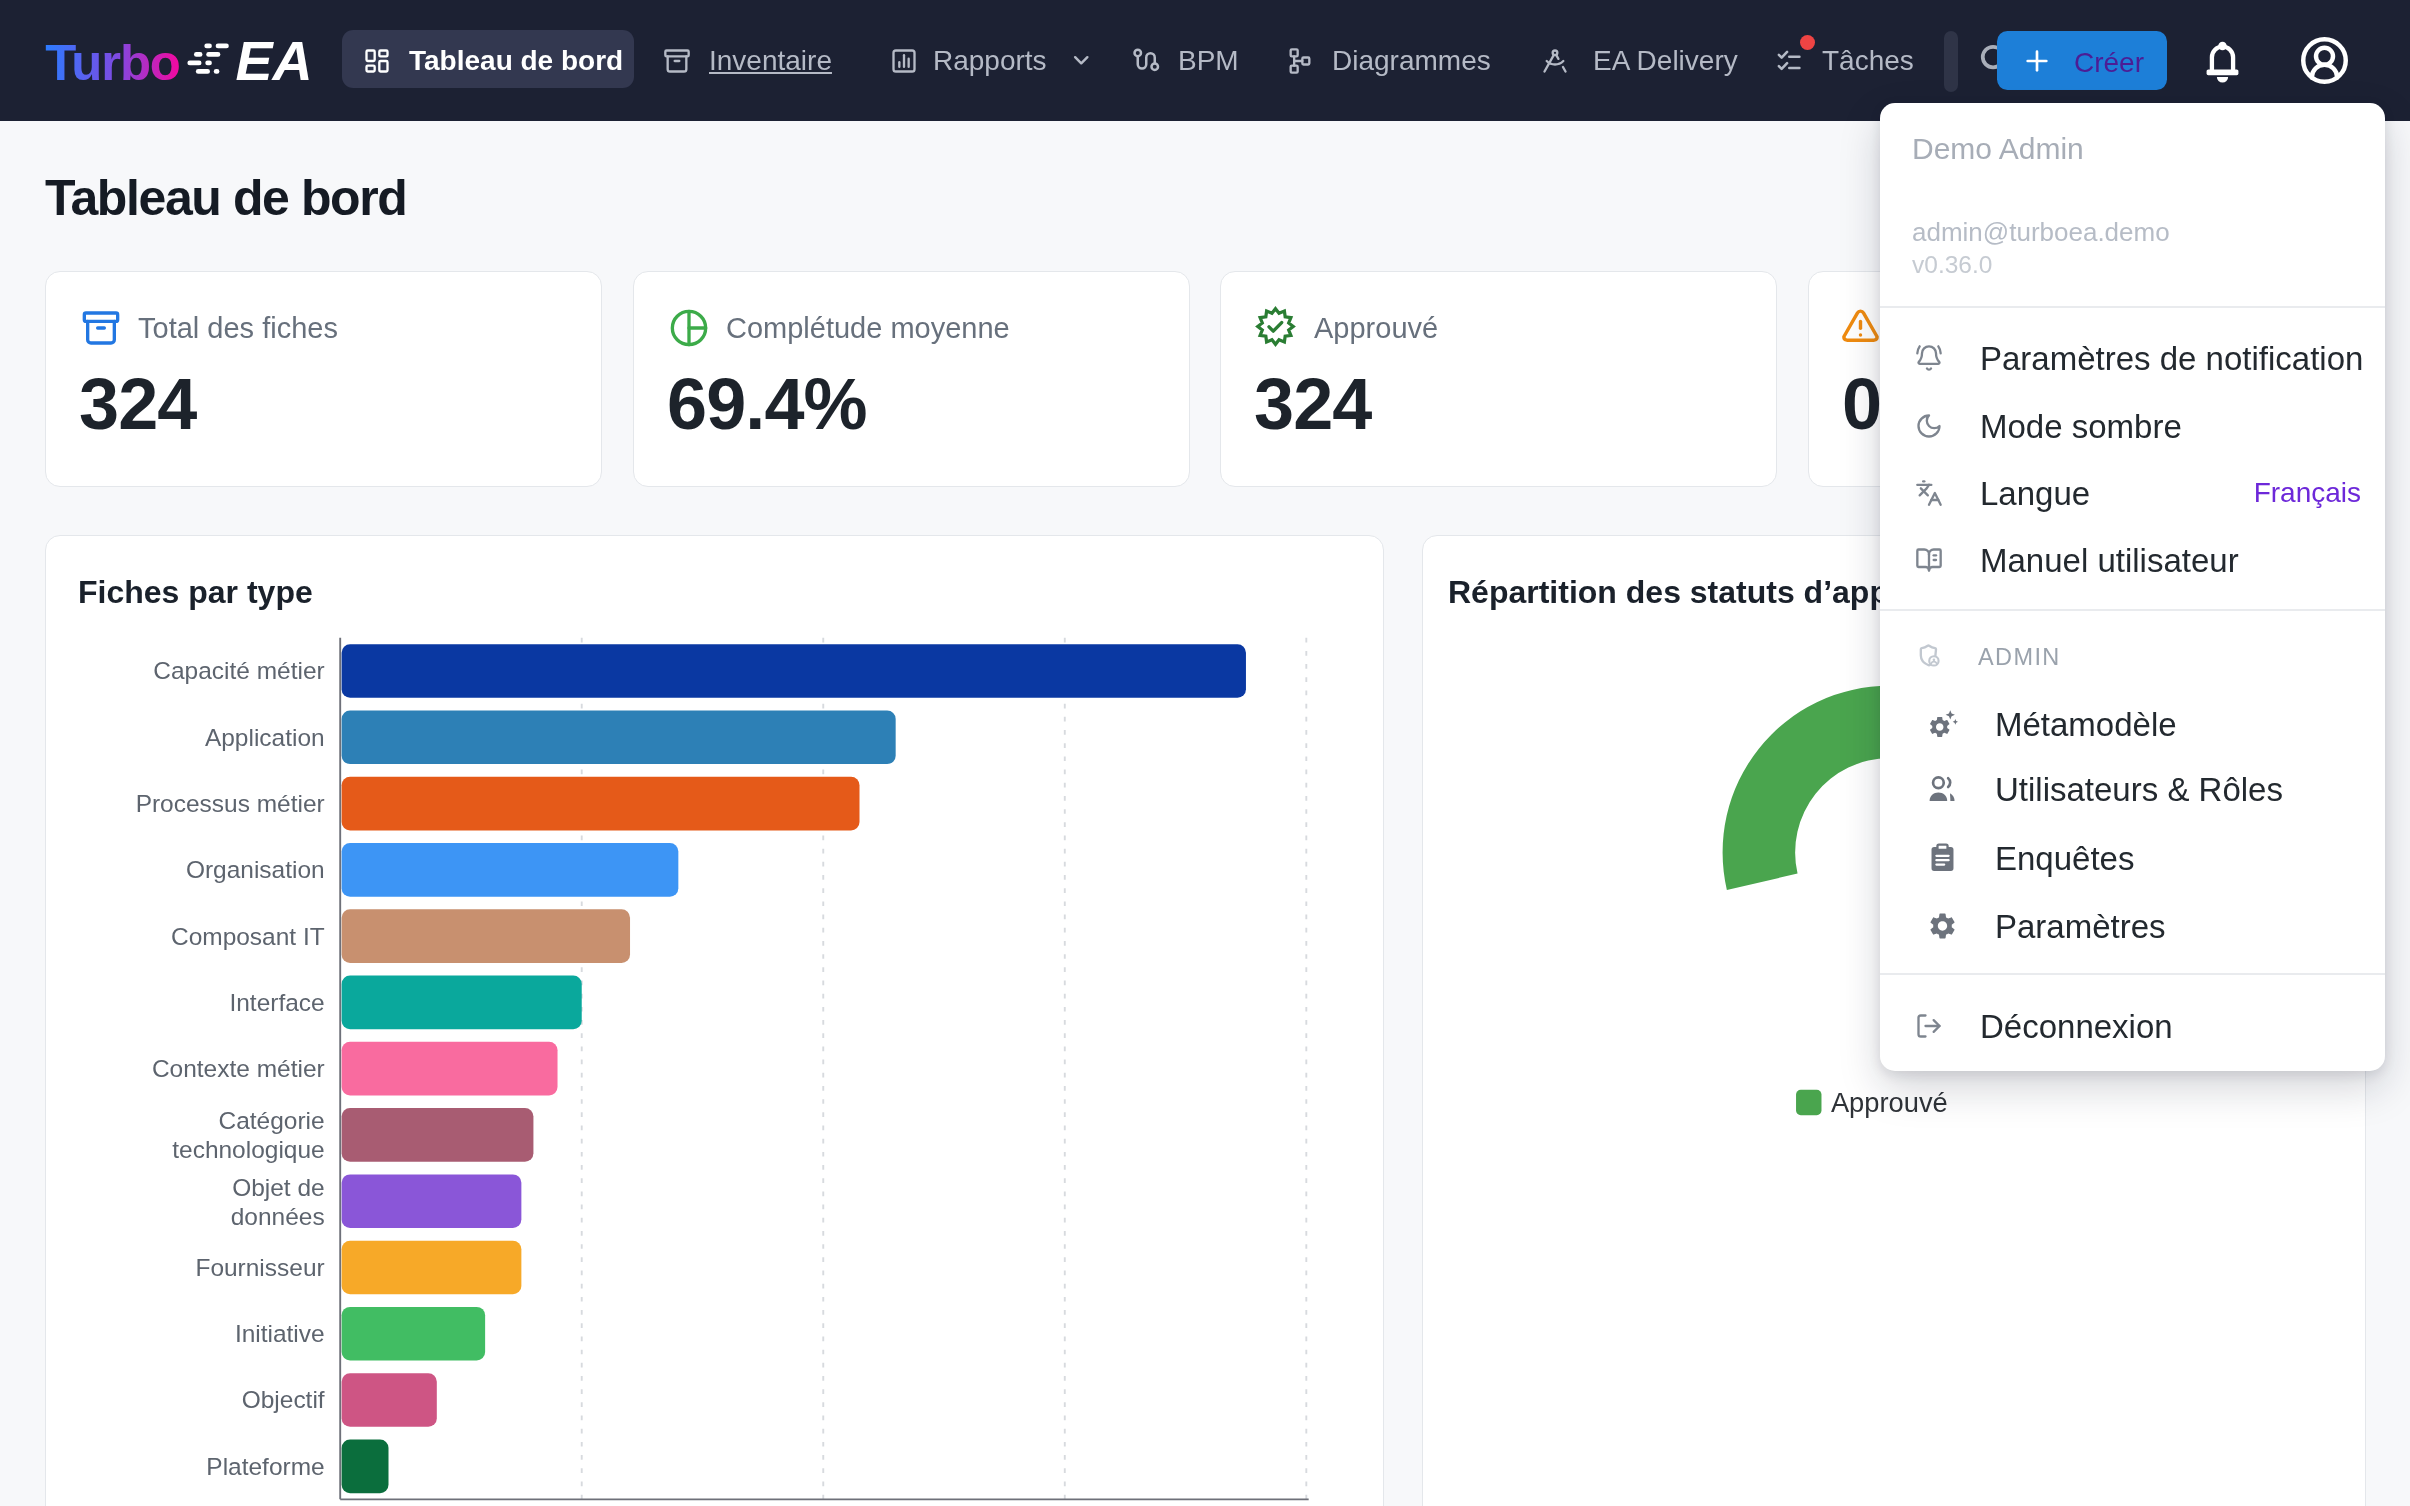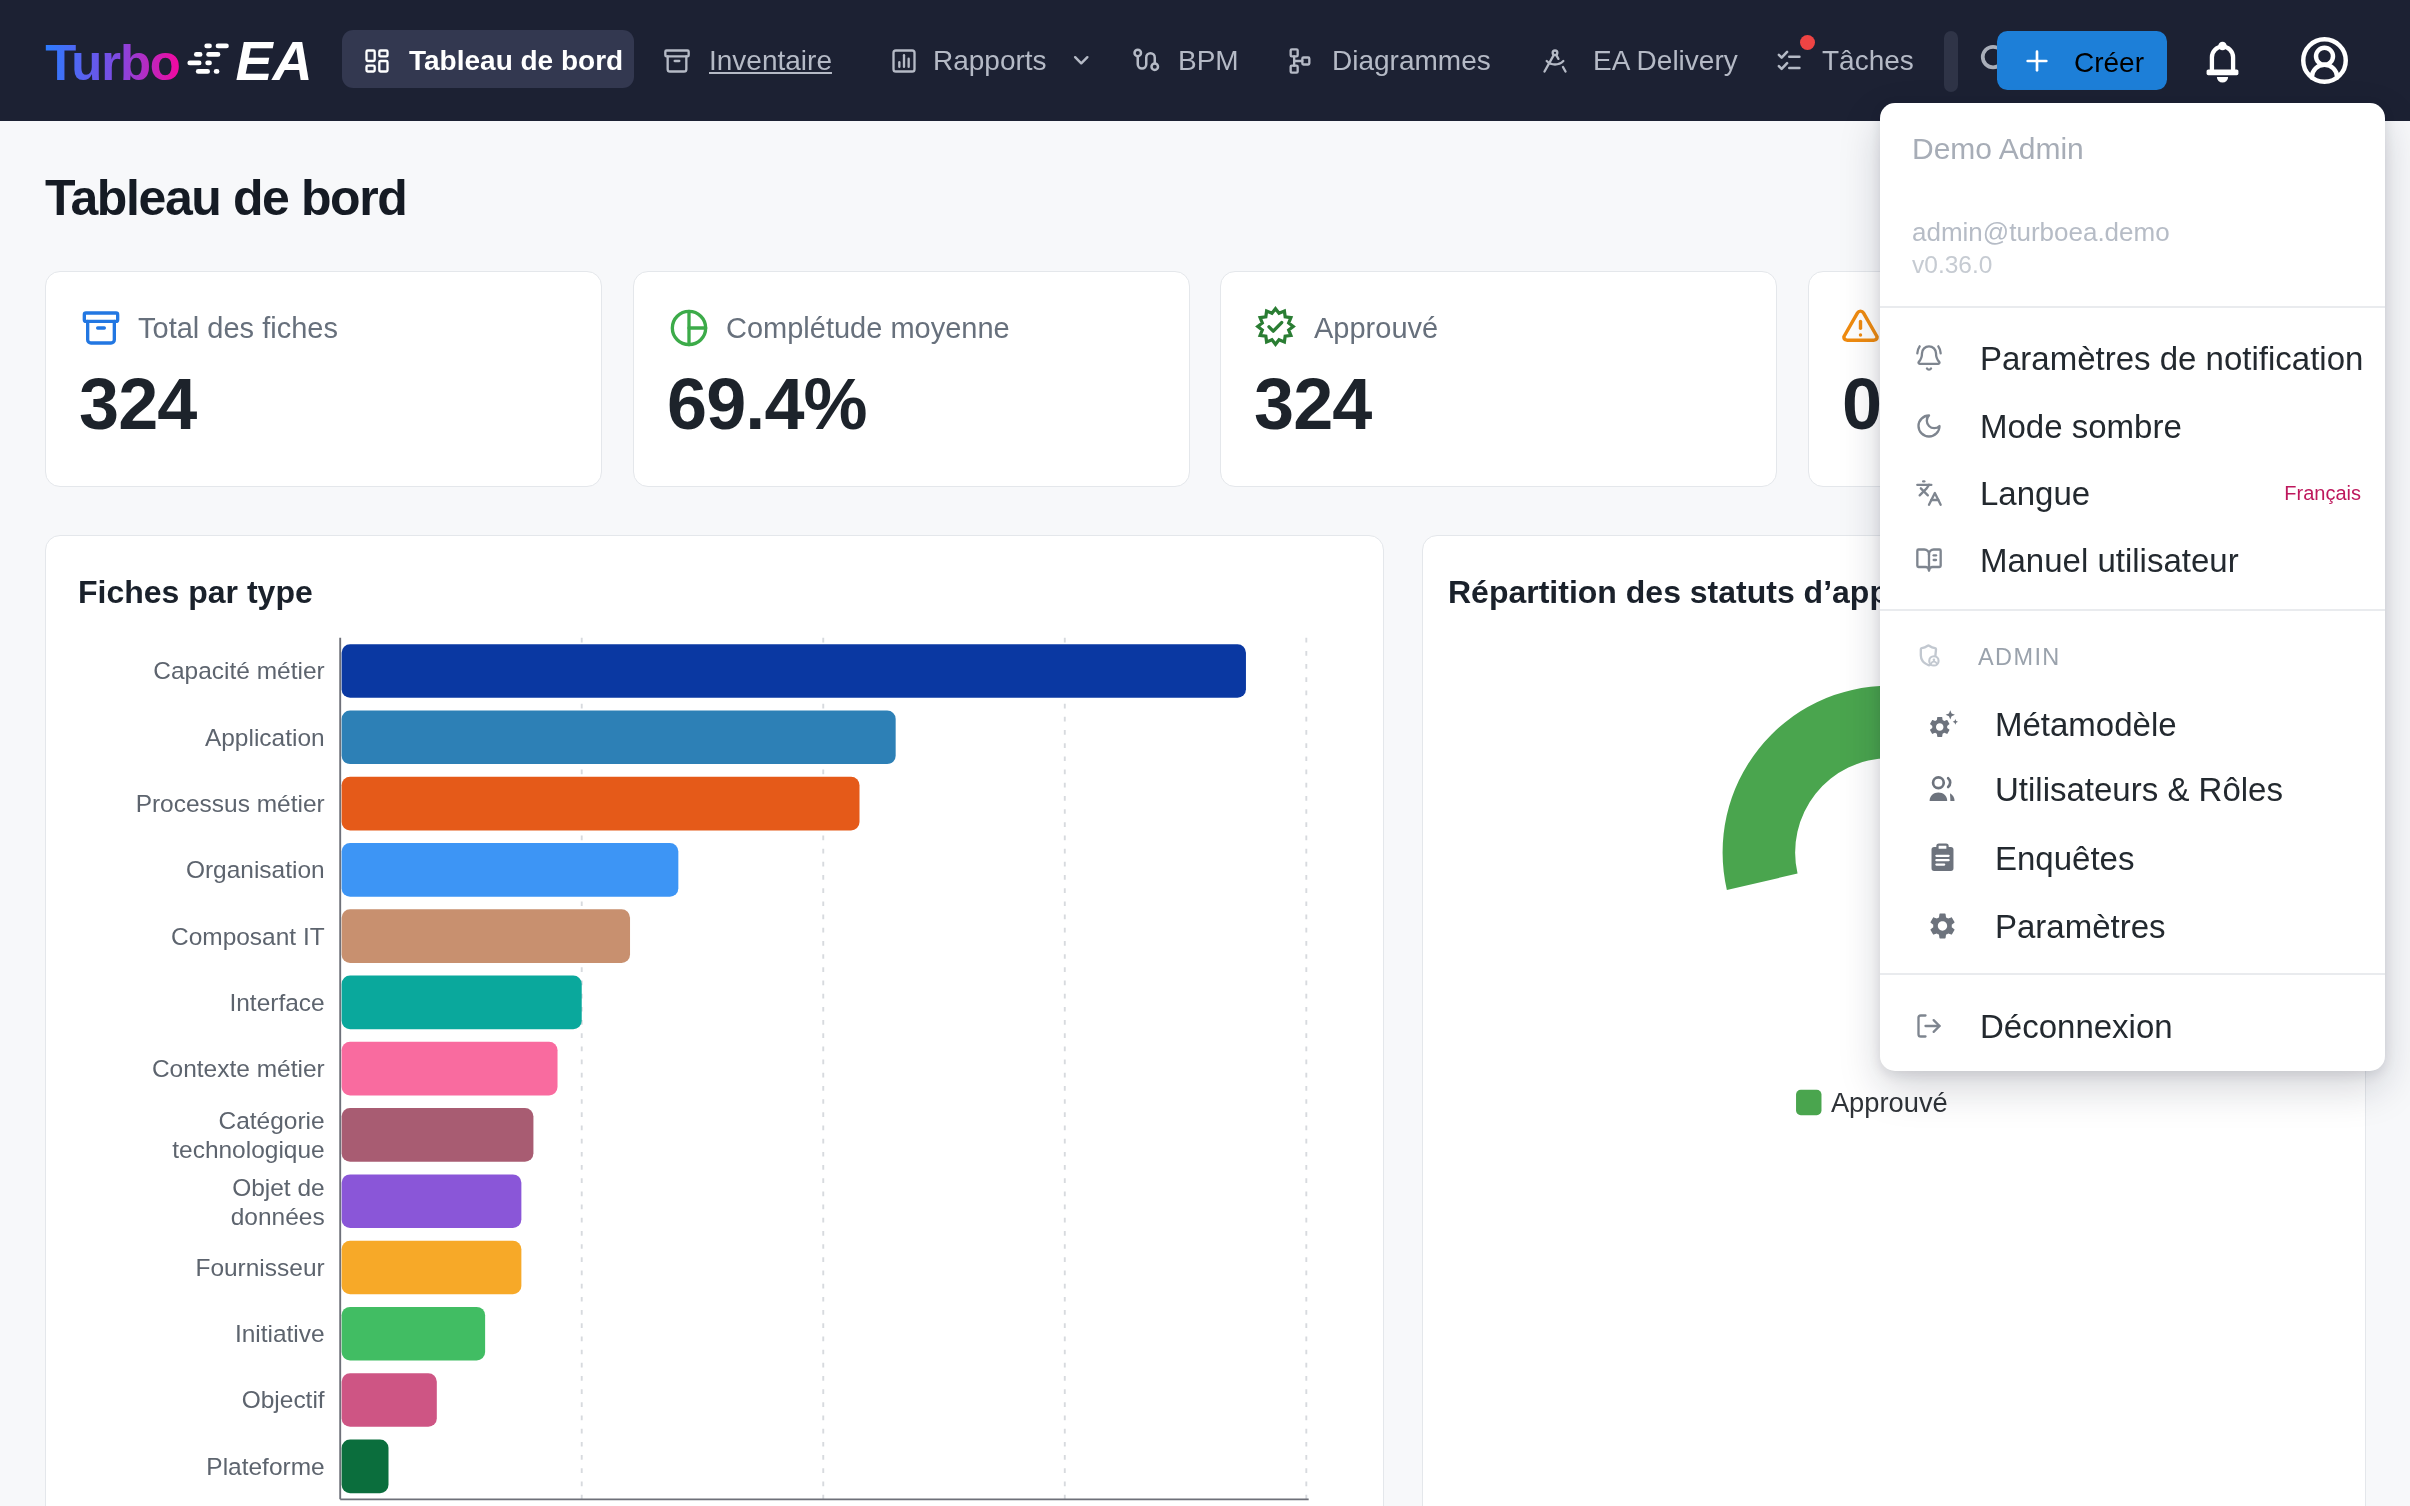--- a/index.html
+++ b/index.html
@@ -132,21 +132,21 @@
 
 <svg class="abs" style="left:1979px; top:43px;" width="30" height="30" viewBox="0 0 32 32" fill="none">
     <circle cx="15" cy="15" r="11" stroke="#a9aeb9" stroke-width="4"></circle>
   </svg>
 
 <div class="abs" style="left:1997px; top:31px; width:170px; height:59px; background:#1d7fd8; border-radius:10.4px;"></div>
 <svg class="abs" style="left:2021px; top:45px;" width="32" height="32" viewBox="0 0 24 24" fill="none" stroke="#fff" stroke-width="2" stroke-linecap="round">
     <path d="M5 12h14"></path>
     <path d="M12 5v14"></path>
   </svg>
-<div class="abs" style="left:2074px; top:47px; font-size:28px; color:#000000;">Créer</div>
+<div class="abs" style="left:2074px; top:47px; font-size:28px; color:#4c1d95;">Créer</div>
 
 <svg class="abs" style="left:2205px; top:39px;" width="35" height="44" viewBox="0 0 37 47">
   <circle cx="18.5" cy="7.5" r="4.5" fill="#fff"></circle>
   <path d="M7.2 33 V19.5 a11.3 11.3 0 0 1 22.6 0 V33" fill="none" stroke="#fff" stroke-width="4.6"></path>
   <rect x="1.5" y="32.5" width="34" height="6.2" rx="1.8" fill="#fff"></rect>
   <path d="M12.5 40.5 a6 6 0 0 0 12 0 Z" fill="#fff"></path>
 </svg>
 
 <svg class="abs" style="left:2299px; top:35px;" width="51" height="51" viewBox="0 0 24 24" fill="none" stroke="#fff" stroke-width="2.1" stroke-linecap="round" stroke-linejoin="round">
     <path d="M18 20a6 6 0 0 0-12 0"></path>
@@ -266,21 +266,21 @@
 
 <svg class="mico" style="top:493px;" width="28" height="28" viewBox="0 0 24 24" fill="none" stroke="#7e858f" stroke-width="2" stroke-linecap="round" stroke-linejoin="round">
     <path d="m5 8 6 6"></path>
     <path d="m4 14 6-6 2-3"></path>
     <path d="M2 5h12"></path>
     <path d="M7 2h1"></path>
     <path d="m22 22-5-10-5 10"></path>
     <path d="M14 18h6"></path>
   </svg>
 <div class="mi" style="top:494px;">Langue</div>
-<div class="abs" style="right:50px; top:493px; transform:translateY(-50%); font-size:20px; color:#be185d;">Français</div>
+<div class="abs" style="right:50px; top:493px; transform:translateY(-50%); font-size:28px; color:#6d28d9;">Français</div>
 
 <svg class="mico" style="top:560px;" width="28" height="28" viewBox="0 0 24 24" fill="none" stroke="#7e858f" stroke-width="2" stroke-linecap="round" stroke-linejoin="round">
     <path d="M12 7v14"></path>
     <path d="M16 12h2"></path>
     <path d="M16 8h2"></path>
     <path d="M3 18a1 1 0 0 1-1-1V4a1 1 0 0 1 1-1h5a4 4 0 0 1 4 4 4 4 0 0 1 4-4h5a1 1 0 0 1 1 1v13a1 1 0 0 1-1 1h-6a3 3 0 0 0-3 3 3 3 0 0 0-3-3z"></path>
   </svg>
 <div class="mi" style="top:561px;">Manuel utilisateur</div>
 
 <div class="pdiv" style="top:609px;"></div>

